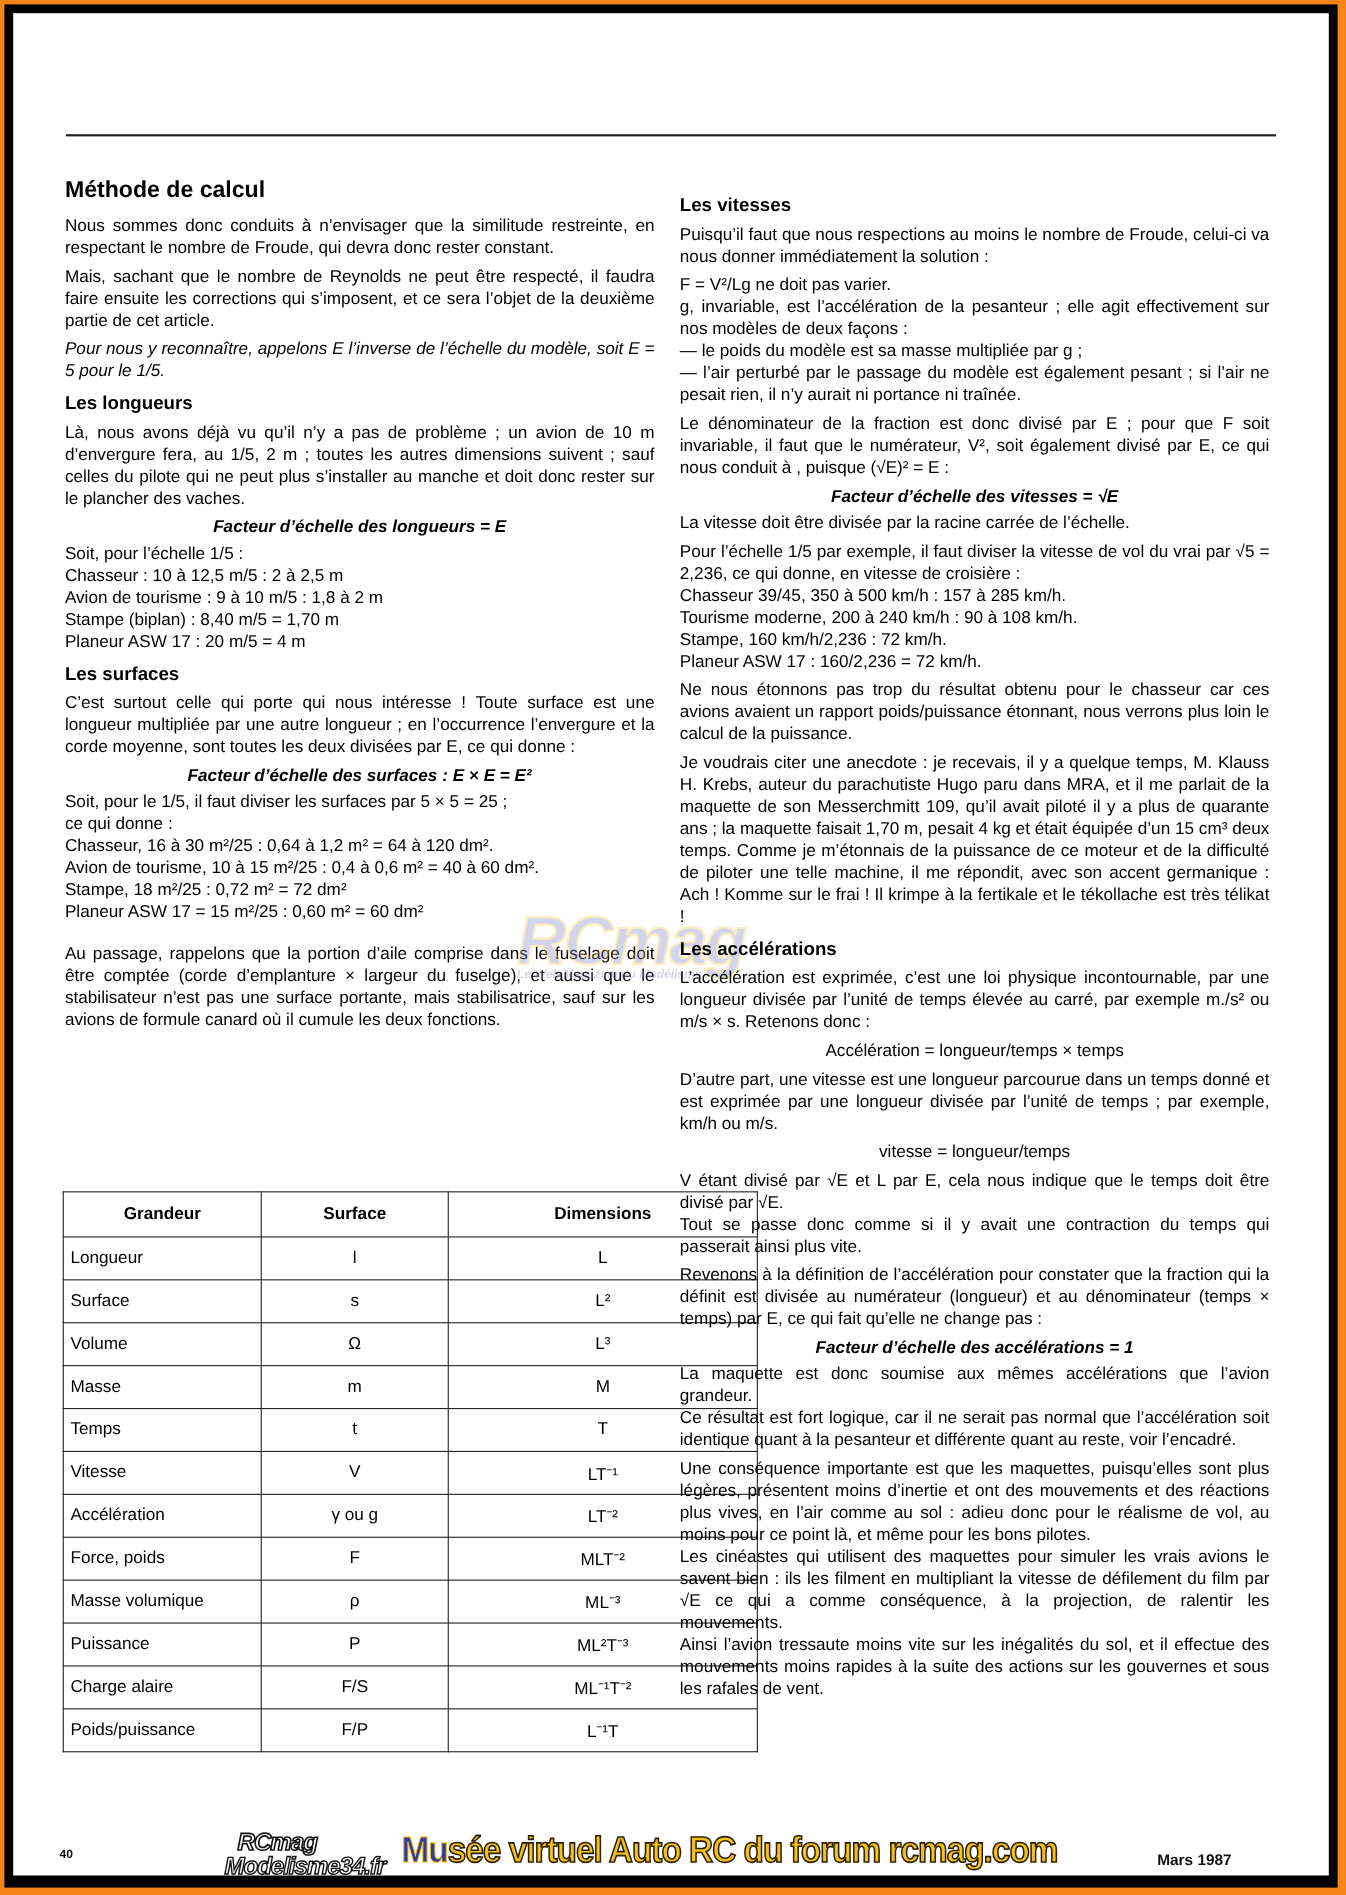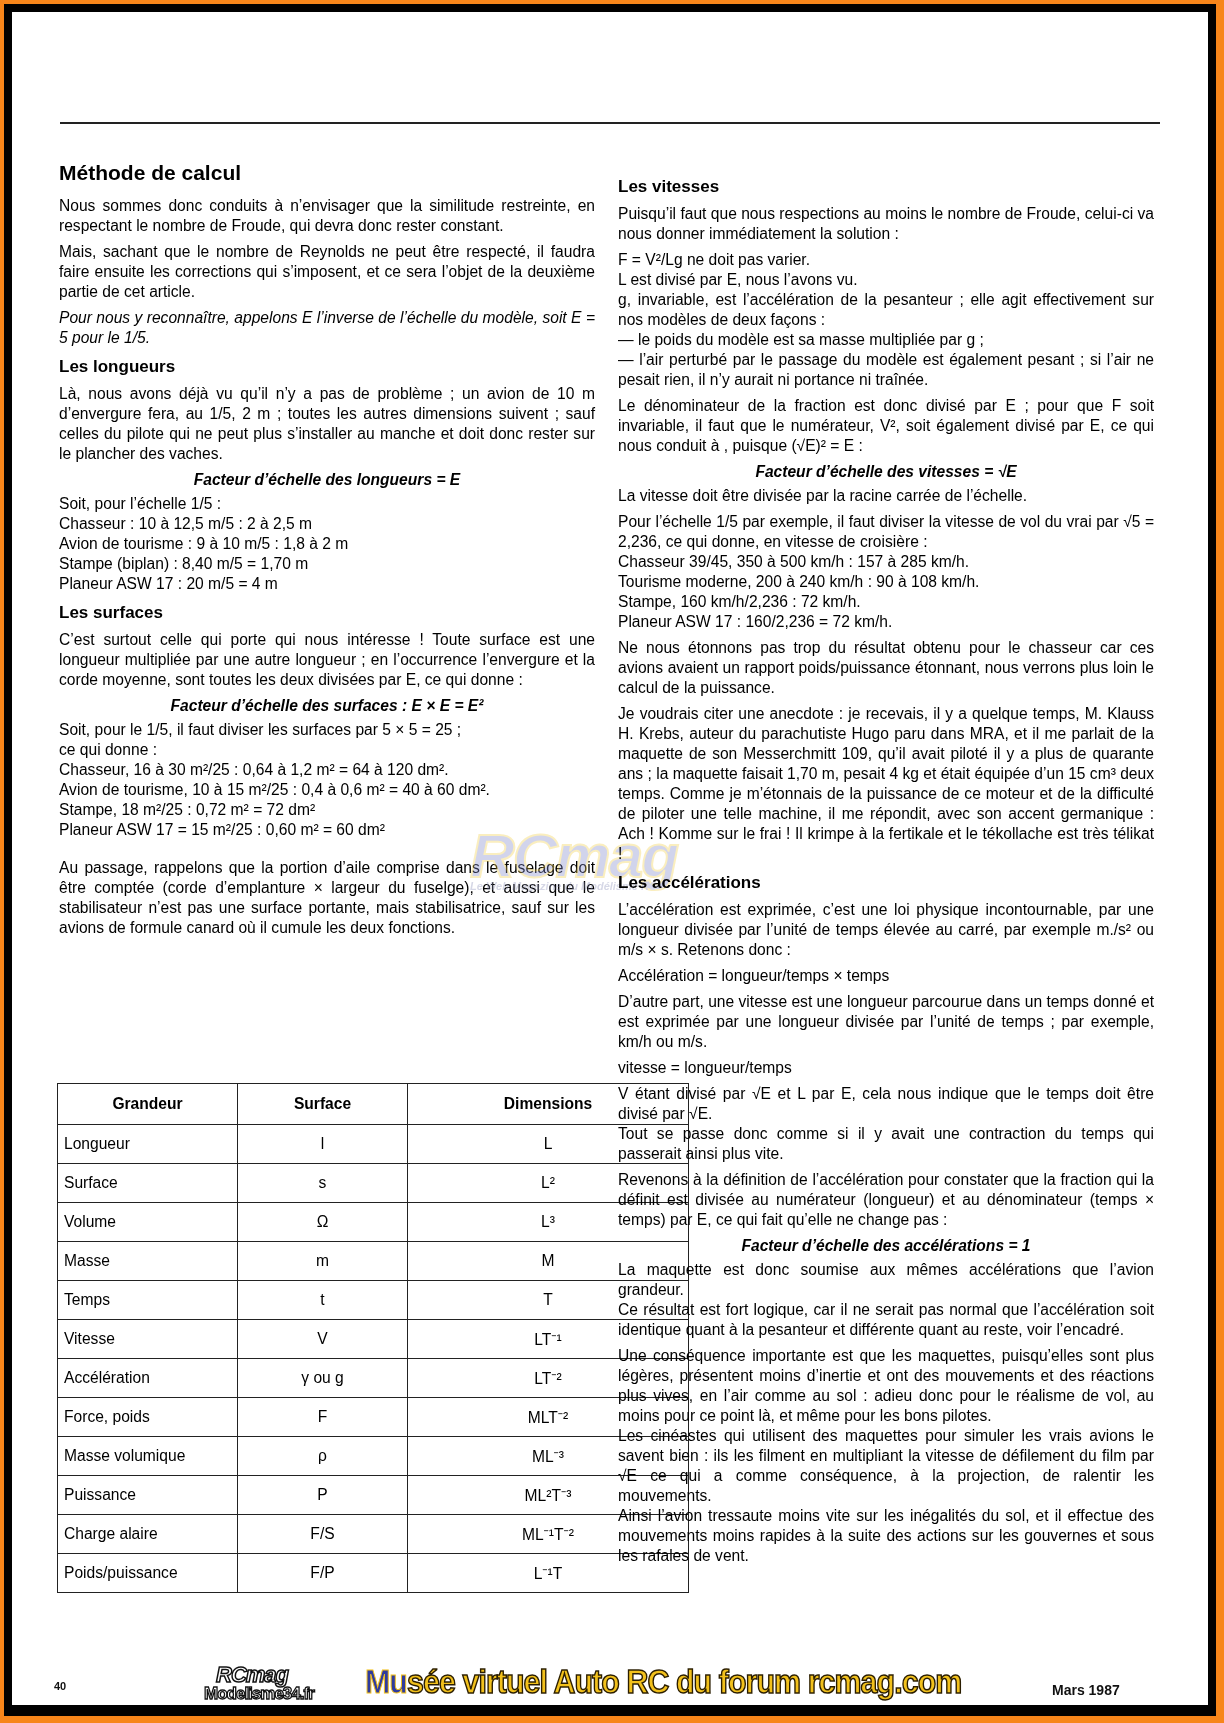--- a/index.html
+++ b/index.html
@@ -21,21 +21,21 @@
   }
   .col { position: absolute; font-size: 15.6px; line-height: 20px; }
   .col-left { left: 59px; top: 160px; width: 536px; }
   .col-right { left: 618px; top: 160px; width: 536px; }
   h2 { margin: 0; font-weight: bold; }
   h2.big { font-size: 21px; line-height: 26px; margin-bottom: 10px; }
   h2.sec { font-size: 17px; line-height: 22px; margin: 8px 0 6px 0; }
   p { margin: 0 0 6px 0; text-align: justify; }
   .it { font-style: italic; }
   .formula { text-align: center; font-weight: bold; font-style: italic; margin: 2px 0 4px 0; }
-  .formula-plain { margin: 4px 0 6px 0; }
+  .formula-plain { text-align: center; margin: 4px 0 6px 0; }
   .gap { height: 18px; }
 
   table.dims {
     position: absolute; left: 57px; top: 1083px; width: 632px;
     border-collapse: collapse; font-size: 15.6px;
   }
   table.dims th, table.dims td {
     border: 1.5px solid #222; height: 38px; padding: 0 6px;
   }
   table.dims th { font-weight: bold; text-align: center; height: 40px; }
@@ -58,21 +58,21 @@
   .footer-page { position: absolute; left: 54px; top: 1680px; font-size: 11px; font-weight: bold; color: #111; }
   .footer-date { position: absolute; left: 1052px; top: 1682px; font-size: 14px; font-weight: bold; color: #111; }
   .logo {
     position: absolute; left: 204px; top: 1662px; width: 160px; height: 48px;
   }
   .logo-l1 {
     position: absolute; left: 12px; top: 0; font-size: 22px; font-weight: bold; font-style: italic;
     color: #fff; -webkit-text-stroke: 1.5px #111; letter-spacing: -1px;
   }
   .logo-l2 {
-    position: absolute; left: 0; top: 22px; font-size: 17px; font-weight: bold; 
+    position: absolute; left: 0; top: 22px; font-size: 22px; font-weight: bold; font-style: italic;
     color: #fff; -webkit-text-stroke: 1.3px #111; letter-spacing: -1px;
   }
   .banner {
     position: absolute; left: 365px; top: 1662px; font-size: 33px; font-weight: bold; line-height: 40px;
     letter-spacing: -1px; white-space: nowrap;
     color: #f2c11c; -webkit-text-stroke: 1.5px #2a1d00;
     transform: scaleX(0.92); transform-origin: left top;
   }
   .banner .blue { color: #2f3b9e; -webkit-text-stroke: 1px #f2c11c; }
 </style>
@@ -196,21 +196,20 @@
         <td class="c">F/P</td>
         <td class="c">L⁻¹T</td>
       </tr>
     </tbody>
 </table>
 
 <div class="col col-right">
   <h2 class="sec" style="margin-top:16px">Les vitesses</h2>
   <p>Puisqu’il faut que nous respections au moins le nombre de Froude, celui-ci va nous donner immédiatement la solution :</p>
   <div>F = V²/Lg ne doit pas varier.</div>
-  <div>L est divisé par E, nous l’avons vu.</div>
   <p style="margin:0">g, invariable, est l’accélération de la pesanteur ; elle agit effectivement sur nos modèles de deux façons :</p>
   <div>— le poids du modèle est sa masse multipliée par g ;</div>
   <p>— l’air perturbé par le passage du modèle est également pesant ; si l’air ne pesait rien, il n’y aurait ni portance ni traînée.</p>
   <p>Le dénominateur de la fraction est donc divisé par E ; pour que F soit invariable, il faut que le numérateur, V², soit également divisé par E, ce qui nous conduit à , puisque (√E)² = E :</p>
   <div class="formula">Facteur d’échelle des vitesses = √E</div>
   <p>La vitesse doit être divisée par la racine carrée de l’échelle.</p>
   <p style="margin:0">Pour l’échelle 1/5 par exemple, il faut diviser la vitesse de vol du vrai par √5 = 2,236, ce qui donne, en vitesse de croisière :</p>
   <div style="margin-bottom:6px">
     <div>Chasseur 39/45, 350 à 500 km/h : 157 à 285 km/h.</div>
     <div>Tourisme moderne, 200 à 240 km/h : 90 à 108 km/h.</div>

